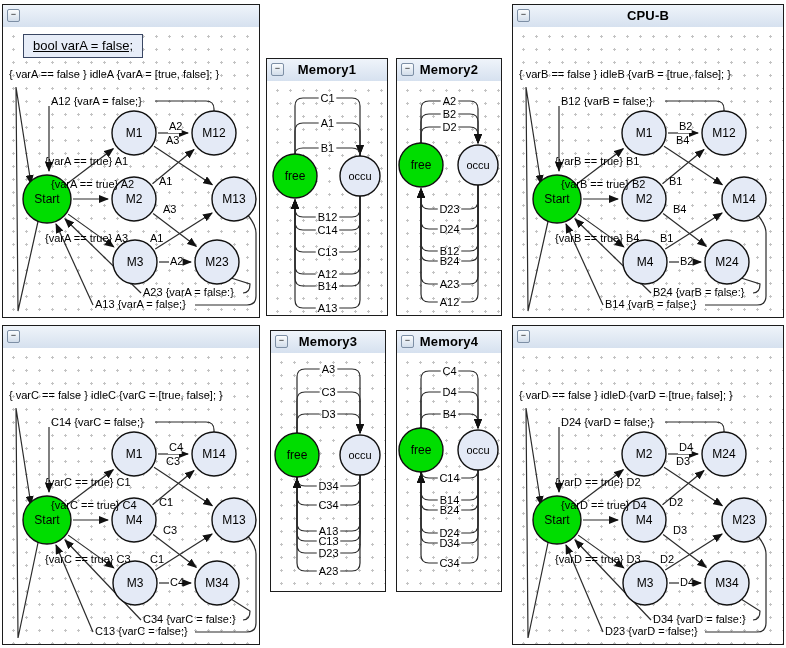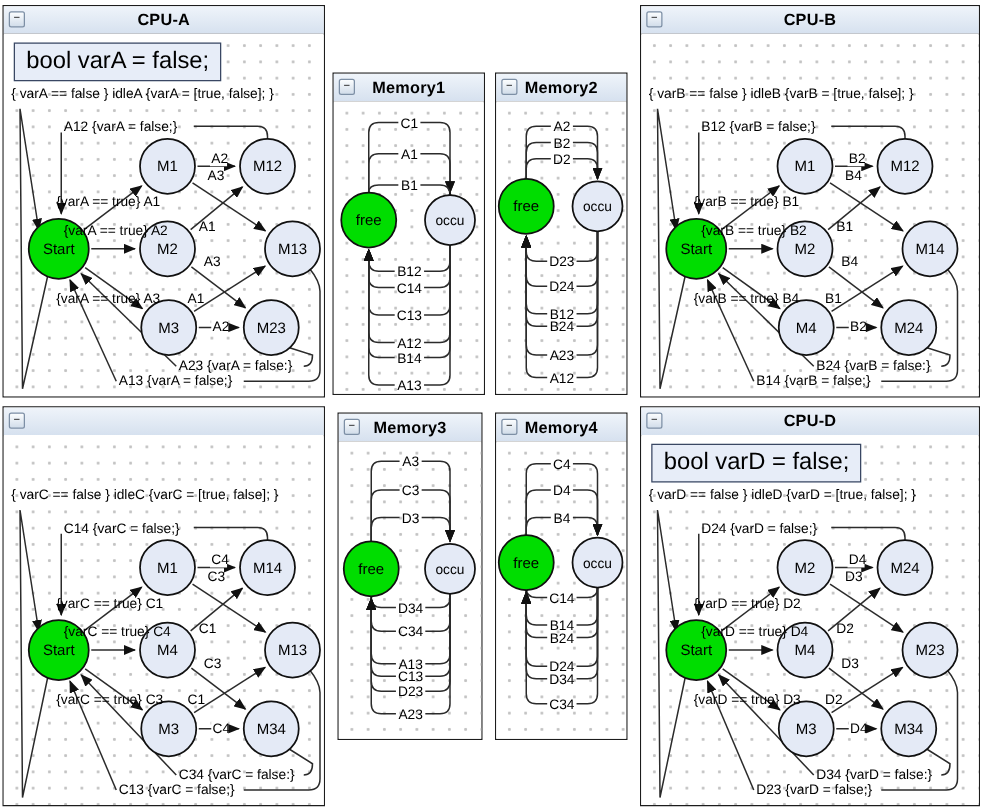--- a/index.html
+++ b/index.html
@@ -23,34 +23,33 @@
     position:absolute;left:4px;top:4px;width:13px;height:13px;box-sizing:border-box;
     background:linear-gradient(#fbfdfe,#d2ddea);border:1px solid #7d8fa5;border-radius:2px;
     font-size:9px;line-height:9px;text-align:center;color:#000;cursor:default;
   }
   .body{
     position:absolute;left:0;right:0;top:22px;bottom:0;overflow:hidden;background:#fff;
     background-image:radial-gradient(#c3c3c3 1px, transparent 1.3px);
     background-size:13px 13px;background-position:4px 3px;
   }
   .decl{
-    position:absolute;left:8px;top:7px;padding:3px 9px 4px 9px;
-    border:1px solid #3a4763;background:#e7edf8;font-size:19px;white-space:nowrap;
+    position:absolute;left:20px;top:7px;padding:3px 9px 4px 9px;
+    border:1px solid #3a4763;background:#e7edf8;font-size:13px;white-space:nowrap;text-decoration:underline;
   }
   svg.diagram{position:absolute;left:0;top:0;width:100%;height:100%;}
 </style>
 </head>
 <body>
 
 <div id="workspace">
 
   <div class="panel" style="left:2px;top:4px;width:258px;height:314px">
     <div class="titlebar">
       <span class="minbtn">−</span>
-      <span class="title">CPU-A</span>
     </div>
     <div class="body">
       <div class="decl">bool varA = false;</div>
       <svg class="diagram" viewBox="0 0 256 290">
           <defs>
             <marker id="ar-cpu_a" viewBox="0 0 10 8" refX="9" refY="4" markerWidth="10" markerHeight="8" orient="auto" markerUnits="userSpaceOnUse">
               <path d="M0,0 L10,4 L0,8 z" fill="#111"></path>
             </marker>
           </defs>
           <path d="M36,190 L15,284 L13,60 L28,157" fill="none" stroke="#2b2b2b" stroke-width="1.2" marker-end="url(#ar-cpu_a)"></path>
@@ -407,24 +406,22 @@
           <text x="24" y="101" font-size="12" font-family="&quot;Liberation Sans&quot;, sans-serif" fill="#000" text-anchor="middle">free</text>
           <circle cx="81" cy="97" r="20" fill="#e4eaf6" stroke="#111" stroke-width="1.4"></circle>
           <text x="81" y="101" font-size="11" font-family="&quot;Liberation Sans&quot;, sans-serif" fill="#000" text-anchor="middle">occu</text>
         </svg>
     </div>
   </div>
 
   <div class="panel" style="left:512px;top:325px;width:272px;height:320px">
     <div class="titlebar">
       <span class="minbtn">−</span>
-      <span class="title">CPU-D</span>
-    </div>
-    <div class="body">
-      <div class="decl">bool varD = false;</div>
+    </div>
+    <div class="body">
       <svg class="diagram" viewBox="0 0 270 296">
           <defs>
             <marker id="ar-cpu_d" viewBox="0 0 10 8" refX="9" refY="4" markerWidth="10" markerHeight="8" orient="auto" markerUnits="userSpaceOnUse">
               <path d="M0,0 L10,4 L0,8 z" fill="#111"></path>
             </marker>
           </defs>
           <path d="M36,190 L15,290 L13,60 L28,157" fill="none" stroke="#2b2b2b" stroke-width="1.2" marker-end="url(#ar-cpu_d)"></path>
           <path d="M211,84 L211,82 Q211,74 203,74 L152,74" fill="none" stroke="#2b2b2b" stroke-width="1.2"></path>
           <path d="M46,79 L46,144" fill="none" stroke="#2b2b2b" stroke-width="1.2" marker-end="url(#ar-cpu_d)"></path>
           <path d="M240,272 Q247,272 247,263 L228,251" fill="none" stroke="#2b2b2b" stroke-width="1.2"></path>

